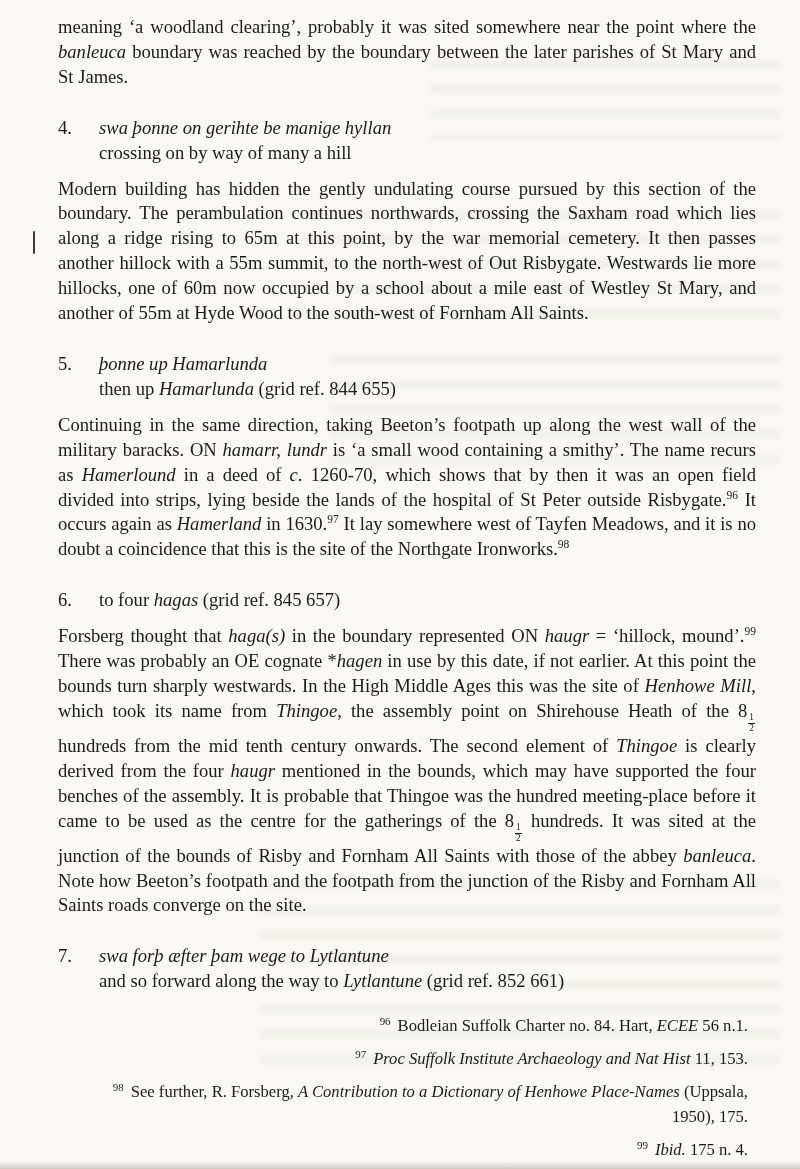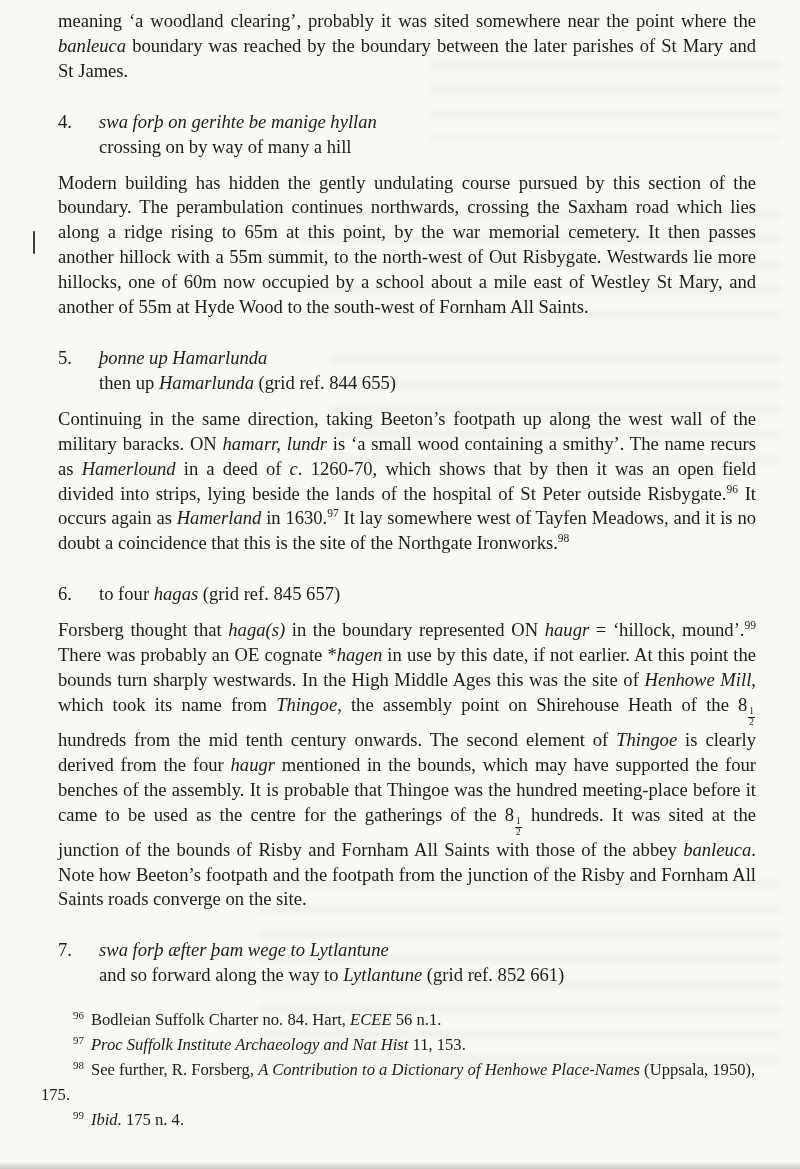--- a/index.html
+++ b/index.html
@@ -48,21 +48,21 @@
     position: absolute;
     left: 33px;
     top: 231px;
     width: 2px;
     height: 23px;
     background: #3a3a3a;
     border-radius: 1px;
   }
   .text-col {
     position: absolute;
-    top: 9px;
+    top: 15px;
     left: 58px;
     width: 698px;
     font-size: 18.6px;
     line-height: 24.9px;
   }
   p.para {
     margin: 0;
     text-align: justify;
   }
   .entry {
@@ -94,23 +94,23 @@
   }
   .frac .num { border-bottom: 1px solid currentColor; padding: 0 1px; }
   .frac .den { padding: 0 1px; }
   .footnotes {
     margin-top: 19px;
     margin-left: -17px;
     font-size: 16.6px;
     line-height: 25px;
   }
   p.footnote {
-    margin: 0;
+    margin: 8px;
     text-indent: 32px;
-    text-align: left;
+    text-align: right;
   }
   .fn-marker {
     font-size: 0.66em;
     vertical-align: super;
     line-height: 0;
     margin-right: 7px;
   }
 </style>
 </head>
 <body>
@@ -119,21 +119,21 @@
   <div class="bleed bleed-4"></div>
   <div class="bleed bleed-1"></div>
   <div class="bleed bleed-2"></div>
   <div class="bleed bleed-3"></div>
   <div class="margin-mark"></div>
   <main class="text-col" id="content-root">
       <p class="para"><span>meaning ‘a woodland clearing’, probably it was sited somewhere near the point where the </span><span class="i">banleuca</span><span> boundary was reached by the boundary between the later parishes of St Mary and St James.</span></p>
       <div class="entry">
         <span class="entry-num">4.</span>
         <div class="entry-lines">
-          <div class="entry-heading"><span class="i">swa forþ on gerihte be manige hyllan</span></div>
+          <div class="entry-heading"><span class="i">swa þonne on gerihte be manige hyllan</span></div>
           <div class="entry-translation"><span>crossing on by way of many a hill</span></div>
         </div>
       </div>
       <p class="para"><span>Modern building has hidden the gently undulating course pursued by this section of the boundary. The perambulation continues northwards, crossing the Saxham road which lies along a ridge rising to 65m at this point, by the war memorial cemetery. It then passes another hillock with a 55m summit, to the north-west of Out Risbygate. Westwards lie more hillocks, one of 60m now occupied by a school about a mile east of Westley St Mary, and another of 55m at Hyde Wood to the south-west of Fornham All Saints.</span></p>
       <div class="entry">
         <span class="entry-num">5.</span>
         <div class="entry-lines">
           <div class="entry-heading"><span class="i">þonne up Hamarlunda</span></div>
           <div class="entry-translation"><span>then up </span><span class="i">Hamarlunda</span><span> (grid ref. 844 655)</span></div>
         </div>

